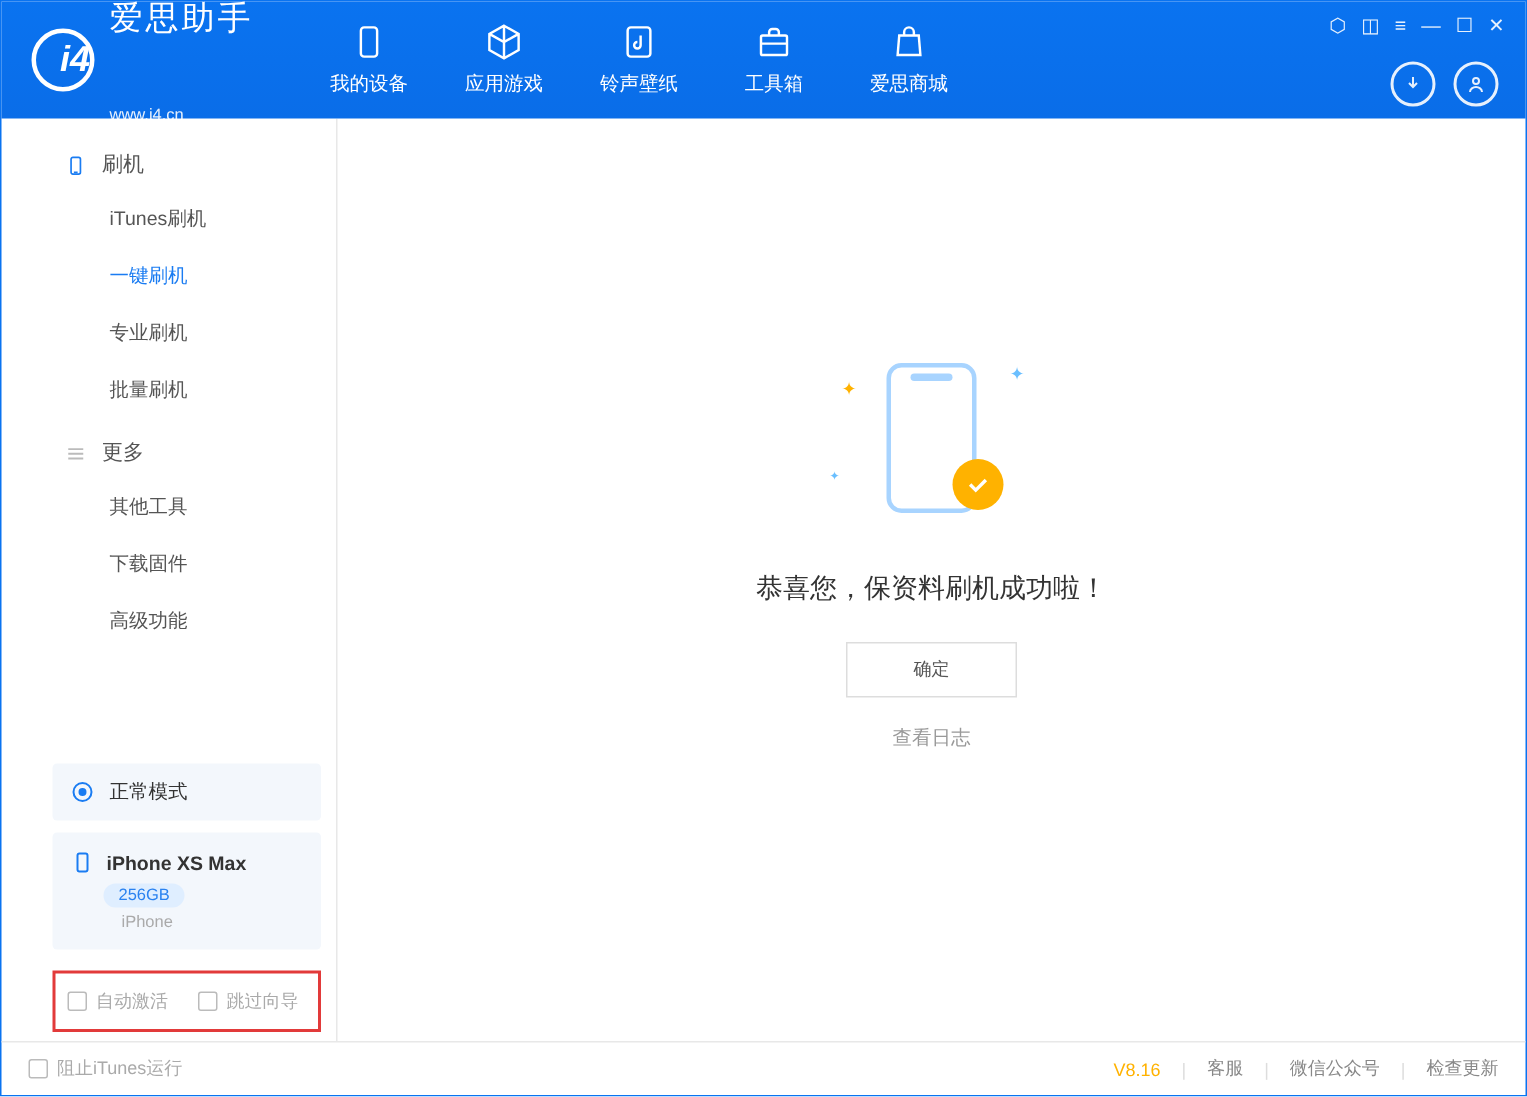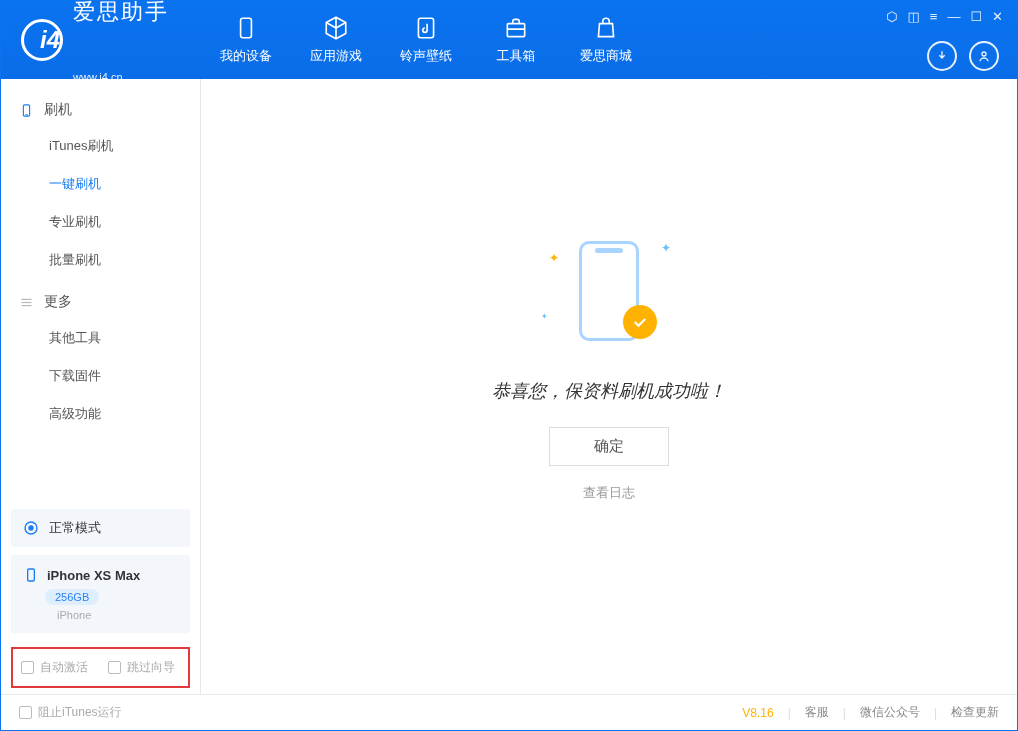--- a/index.html
+++ b/index.html
@@ -23,21 +23,21 @@
 .header-right { position: absolute; right: 14px; top: 8px; display: flex; gap: 10px; align-items: center; }
 .hr-glyph { color: #fff; opacity: 0.9; cursor: pointer; font-size: 13px; }
 .hr-circle { width: 30px; height: 30px; border: 2px solid #fff; border-radius: 50%; display: flex; align-items: center; justify-content: center; opacity: 0.9; cursor: pointer; position: absolute; }
 .hr-circle svg { width: 16px; height: 16px; stroke: #fff; }
 .circles { position: absolute; right: 18px; top: 40px; display: flex; gap: 12px; }
 
 
 .body { flex: 1; display: flex; overflow: hidden; }
 
 
-.sidebar { width: 200px; border-right: 1px solid #e8e8e8; display: flex; flex-direction: column; padding-top: 14px; }
+.sidebar { width: 200px; border-right: 1px solid #e8e8e8; display: flex; flex-direction: column; padding-top: 14px; margin-left: 24px; }
 .sb-section { padding: 0 0 6px 0; }
 .sb-section-head { display: flex; align-items: center; padding: 8px 18px; color: #555; font-size: 14px; gap: 10px; }
 .sb-section-head svg { width: 15px; height: 15px; }
 .sb-item { padding: 10px 18px 10px 48px; font-size: 13px; color: #555; cursor: pointer; }
 .sb-item.active { color: #1a7cf2; }
 
 .sb-spacer { flex: 1; }
 
 .dev-card { margin: 8px 10px; background: #f3f7fc; border-radius: 3px; padding: 10px 12px; display: flex; align-items: center; gap: 10px; font-size: 13px; color: #333; }
 .dev-card svg { width: 16px; height: 16px; }
@@ -56,22 +56,22 @@
 .illus { width: 160px; height: 120px; position: relative; display: flex; align-items: center; justify-content: center; margin-top: -40px; }
 .phone { width: 60px; height: 100px; border: 3px solid #a8d4ff; border-radius: 10px; background: #fff; position: relative; }
 .phone::before { content: ""; position: absolute; top: 4px; left: 50%; transform: translateX(-50%); width: 28px; height: 5px; background: #a8d4ff; border-radius: 3px; }
 .checkmark { position: absolute; right: 32px; bottom: 12px; width: 34px; height: 34px; background: #ffb200; border-radius: 50%; display: flex; align-items: center; justify-content: center; }
 .checkmark svg { width: 18px; height: 18px; }
 .spark { position: absolute; color: #ffb200; font-size: 12px; }
 .spark.s1 { left: 20px; top: 20px; }
 .spark.s2 { right: 18px; top: 10px; color: #6abfff; }
 .spark.s3 { left: 12px; bottom: 30px; color: #6abfff; font-size: 8px; }
 
-.success-text { font-size: 18px; color: #333; margin-top: 28px; font-style: italic; }
-.ok-btn { margin-top: 24px; border: 1px solid #ddd; background: #fff; padding: 9px 44px; font-size: 15px; color: #555; cursor: pointer; }
+.success-text { font-size: 18px; color: #333; margin-top: 28px; }
+.ok-btn { margin-top: 24px; border: 1px solid #ddd; background: #fff; padding: 9px 44px; font-size: 12px; color: #555; cursor: pointer; }
 .log-link { margin-top: 18px; font-size: 13px; color: #999; cursor: pointer; }
 
 
 .footer { height: 36px; border-top: 1px solid #e8e8e8; display: flex; align-items: center; padding: 0 18px; font-size: 12px; color: #aaa; }
 .footer .left { display: flex; align-items: center; gap: 6px; }
 .footer .right { margin-left: auto; display: flex; align-items: center; gap: 14px; }
 .footer .ver { color: #ffb200; }
 .footer .divider { color: #ddd; }
 .footer .link { color: #888; cursor: pointer; }
 </style>

